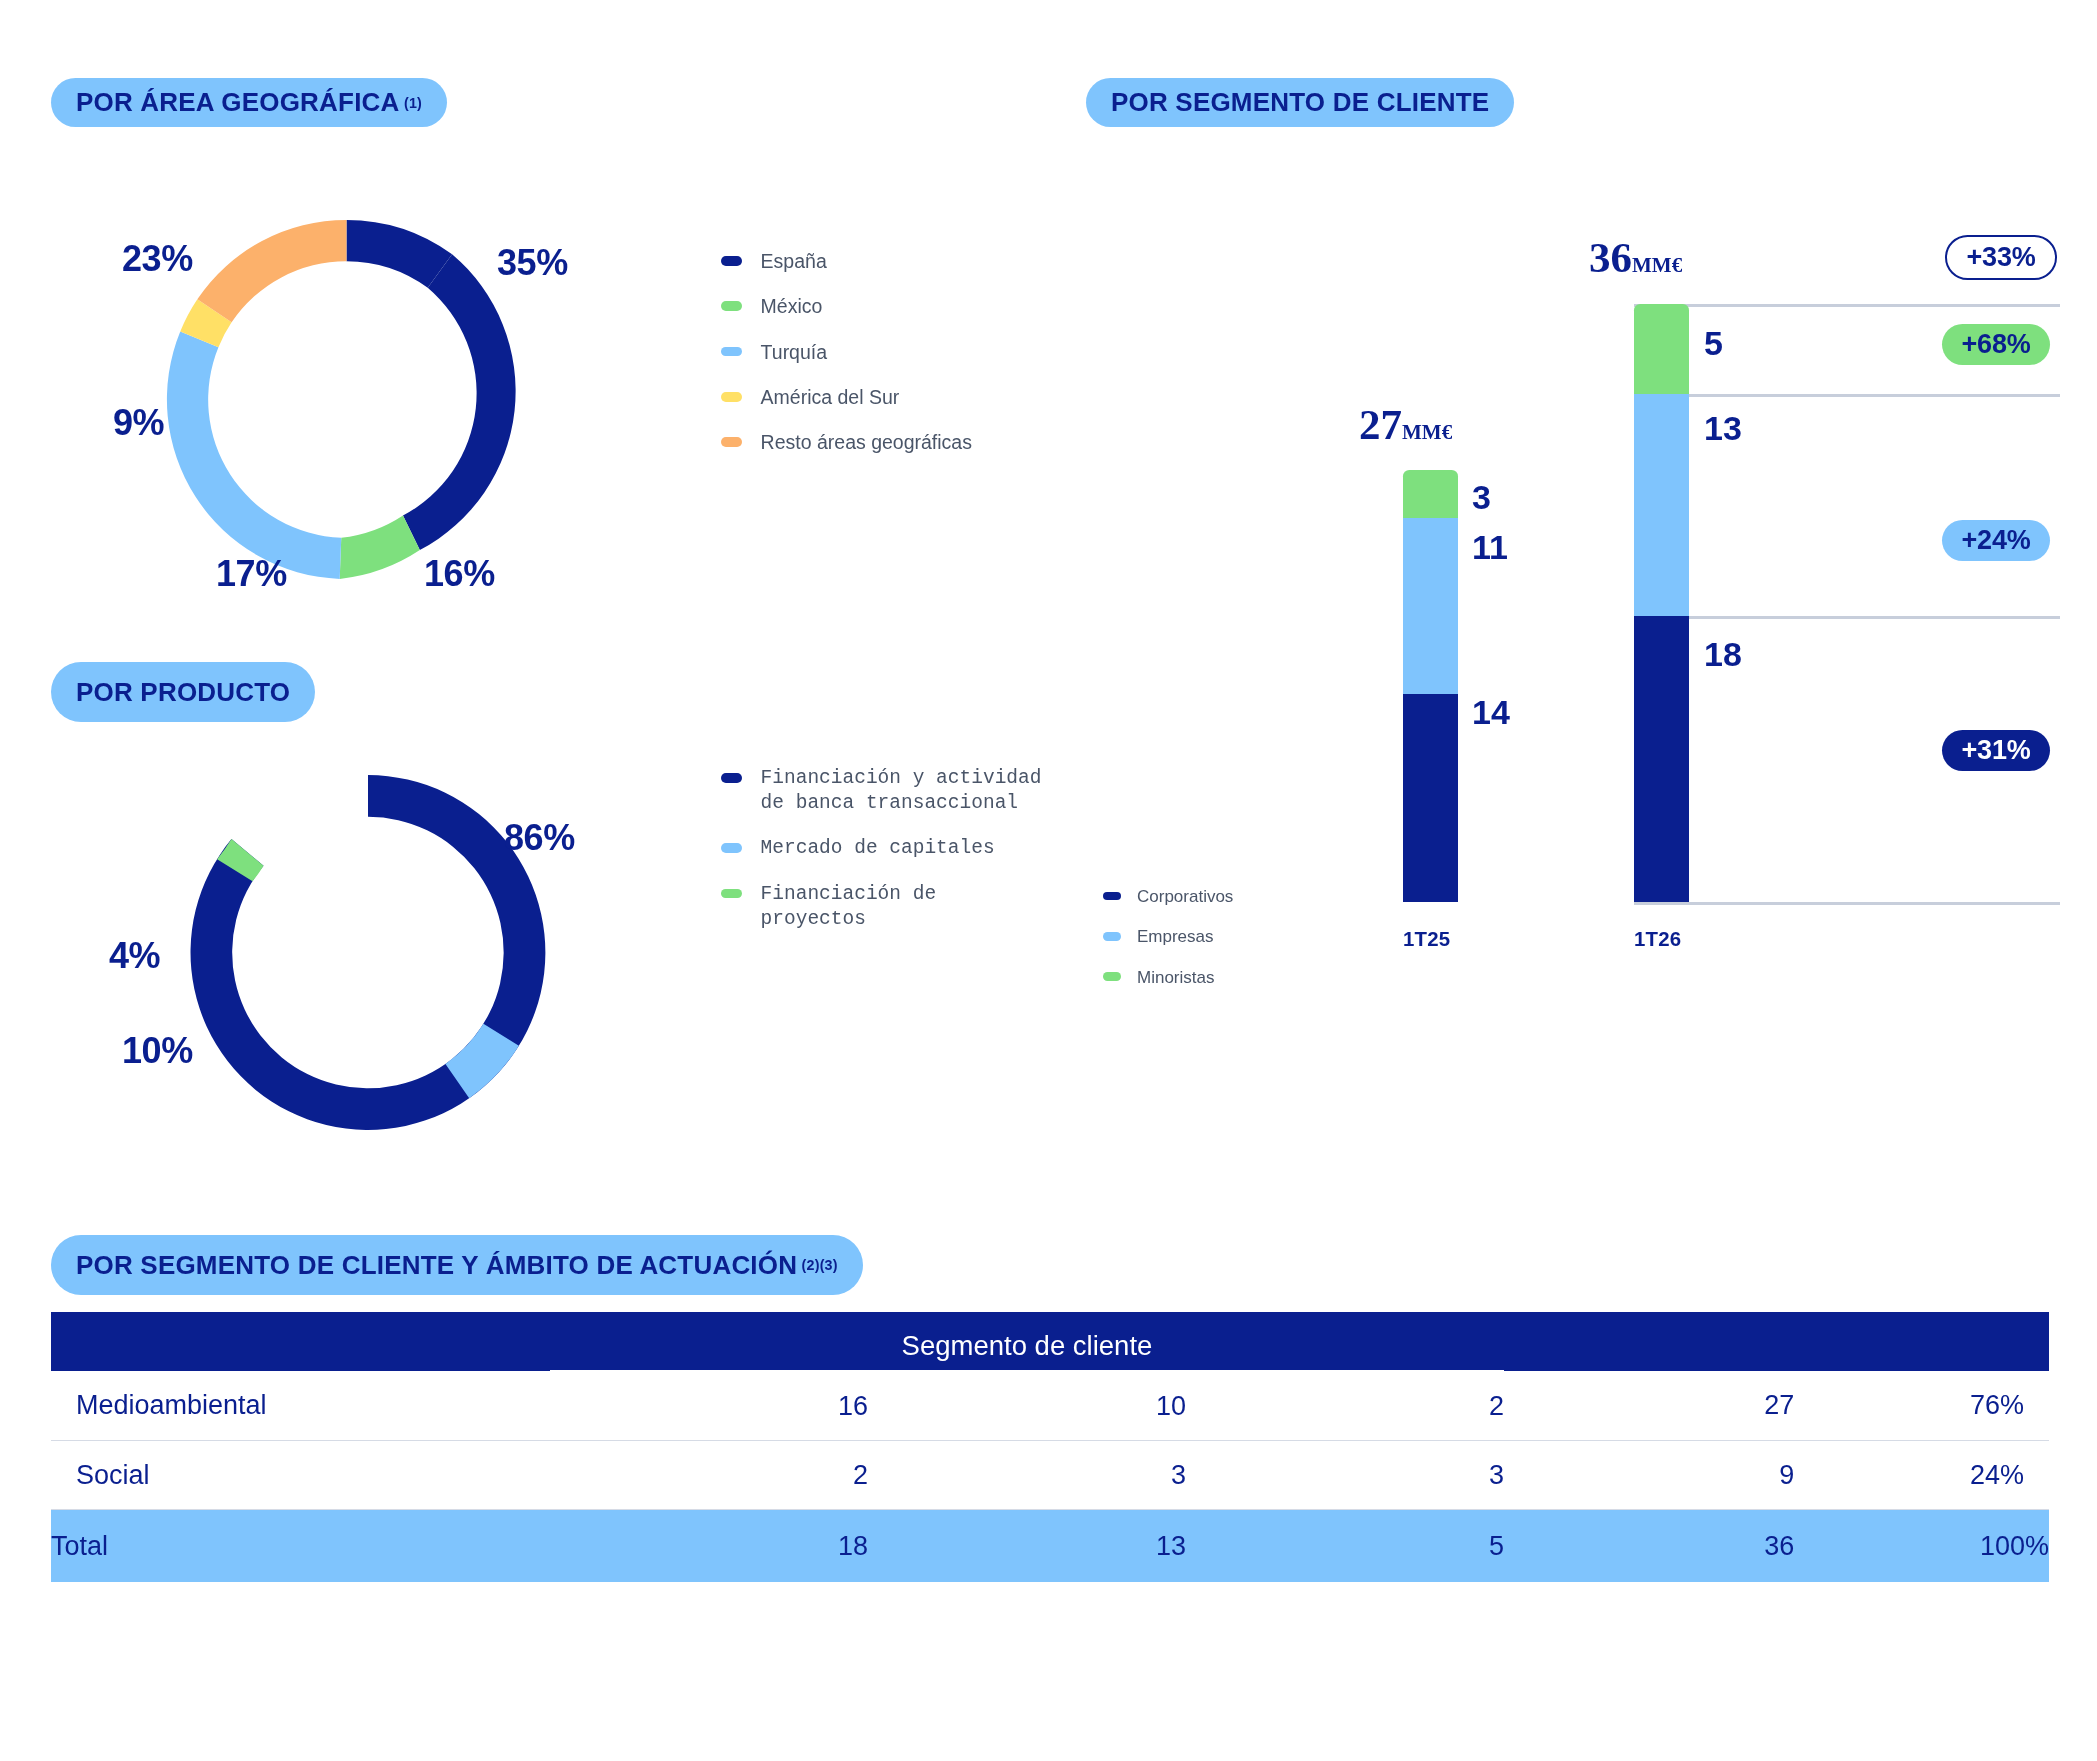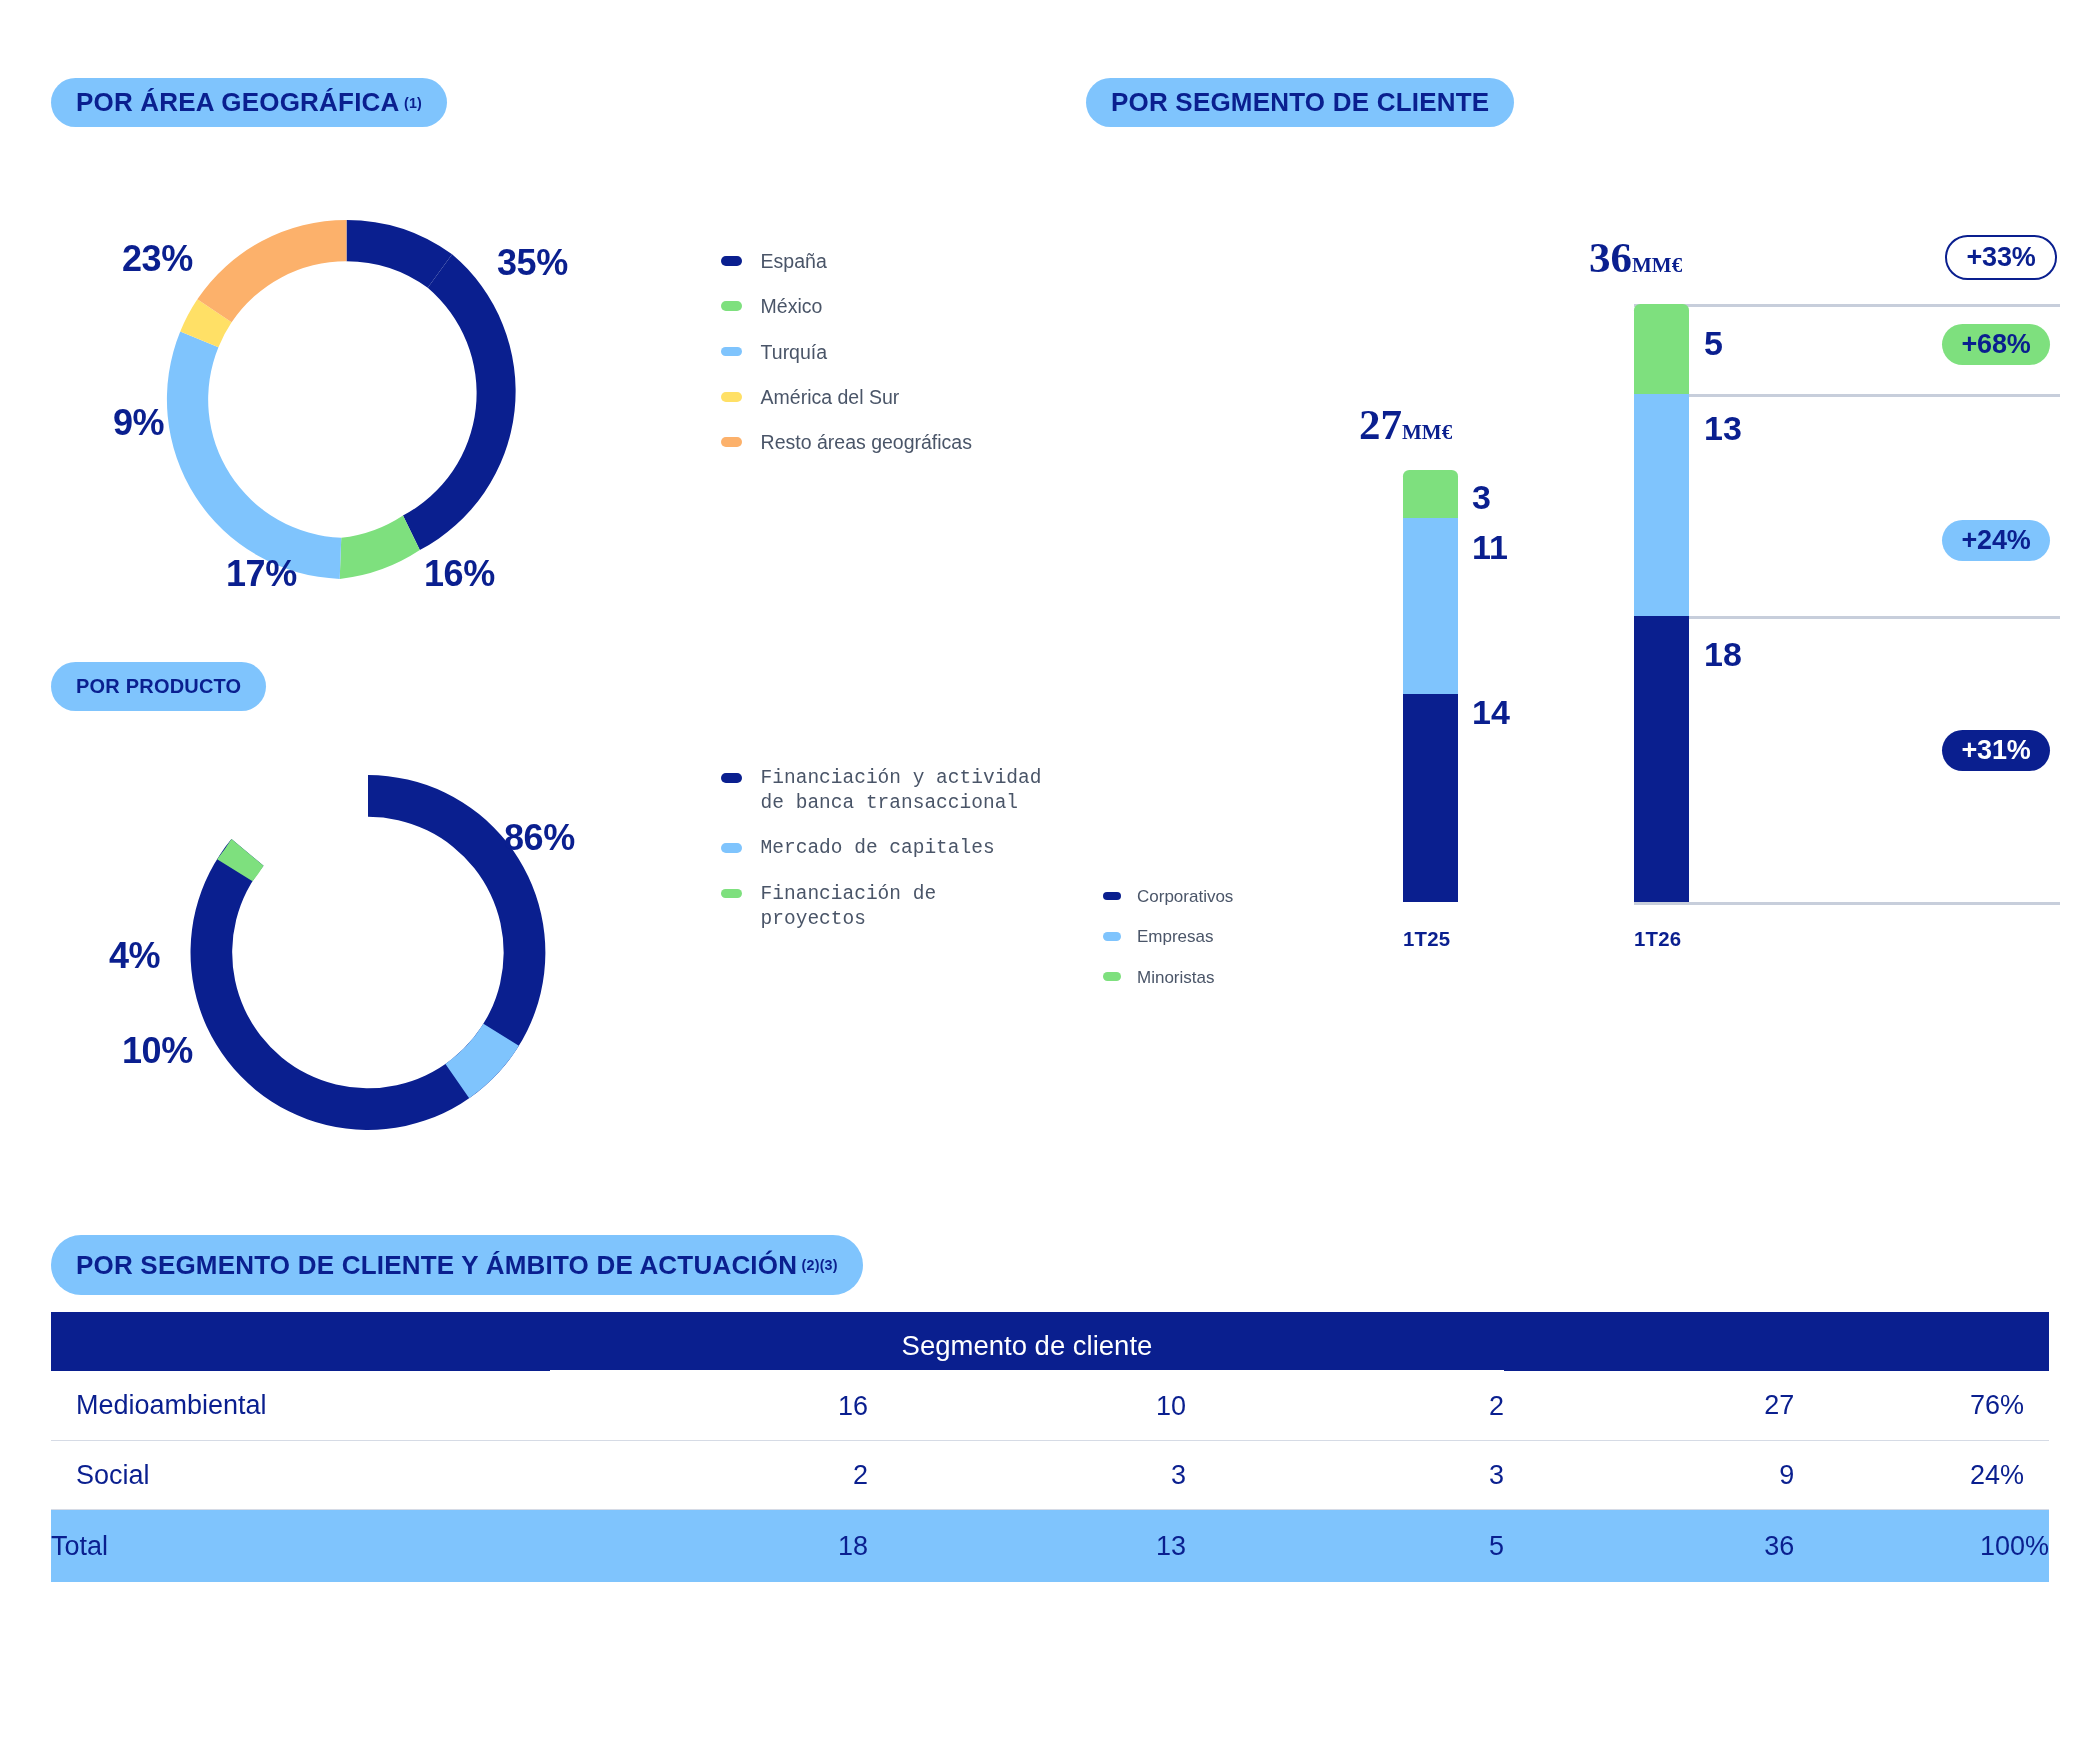--- a/index.html
+++ b/index.html
@@ -11,21 +11,21 @@
 
   
   .pill{
     position:absolute;display:inline-flex;align-items:center;
     background:#7FC4FD;color:#0A1F8F;border-radius:444px;
     font-weight:700;letter-spacing:0.2px;white-space:nowrap;
   }
   .pill .sup{font-size:.55em;vertical-align:super;margin-left:4.4px;font-weight:700;}
 
   #pill-geo{left:51px;top:78px;height:49px;padding:0 25px;font-size:26px;}
-  #pill-prod{left:51px;top:662px;height:49px;padding:0 25px;font-size:20px;}
+  #pill-prod{left:51px;top:662px;height:60px;padding:0 25px;font-size:26px;}
   #pill-seg{left:1086px;top:78px;height:49px;padding:0 25px;font-size:26px;}
   #pill-tab{left:51px;top:1235px;height:52px;padding:4px 25px;font-size:26px;}
 
   
   .donut-wrap{position:absolute;}
   .donut-wrap svg{display:block;overflow:visible;}
   .dlabel{
     position:absolute;color:#0A1F8F;font-weight:700;white-space:nowrap;
     font-size:36px;letter-spacing:-0.4px;
   }
@@ -129,21 +129,21 @@
       <path fill="#7FC4FD" d="M -15.3,404.7 A 405,405 0 0 1 -374.9,-153.2 L -288.8,-118.0 A 312,312 0 0 0 -11.8,311.8 Z"></path>
 
       <path fill="#FFE066" d="M -374.9,-153.2 A 405,405 0 0 1 -336.4,-225.9 L -259.1,-174.0 A 312,312 0 0 0 -288.8,-118.0 Z"></path>
 
       <path fill="#FCB16B" d="M -336.4,-225.9 A 405,405 0 0 1 0,-405 L 0,-312 A 312,312 0 0 0 -259.1,-174.0 Z"></path>
     </g>
   </svg>
 </div>
 <div class="dlabel" style="left:497px;top:242px;">35%</div>
 <div class="dlabel" style="left:424px;top:553px;">16%</div>
-<div class="dlabel" style="left:226px;top:553px;">17%</div>
+<div class="dlabel" style="left:216px;top:553px;">17%</div>
 <div class="dlabel" style="left:113px;top:402px;">9%</div>
 <div class="dlabel" style="left:122px;top:238px;">23%</div>
 
 <div class="legend" style="left:721px;top:249px;">
   <div class="lrow">
     <span class="lswatch" style="background:#0A1F8F;"></span>
     <span class="ltext">España</span>
   </div>
   <div class="lrow">
     <span class="lswatch" style="background:#7EE07E;"></span>

